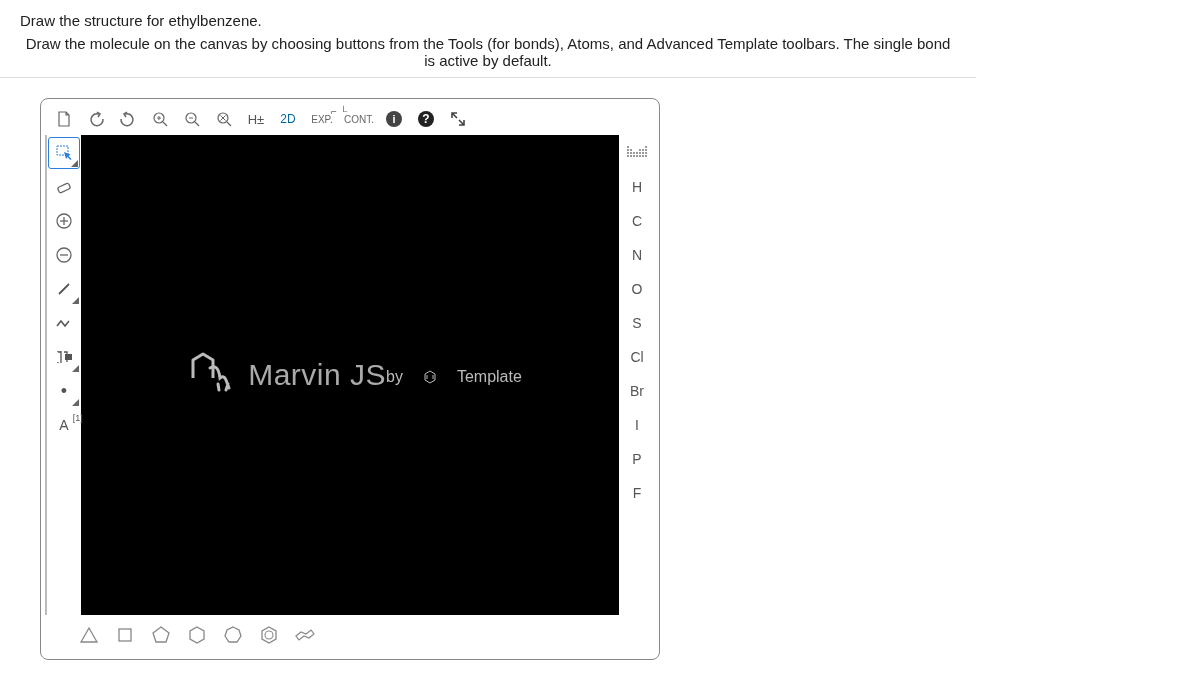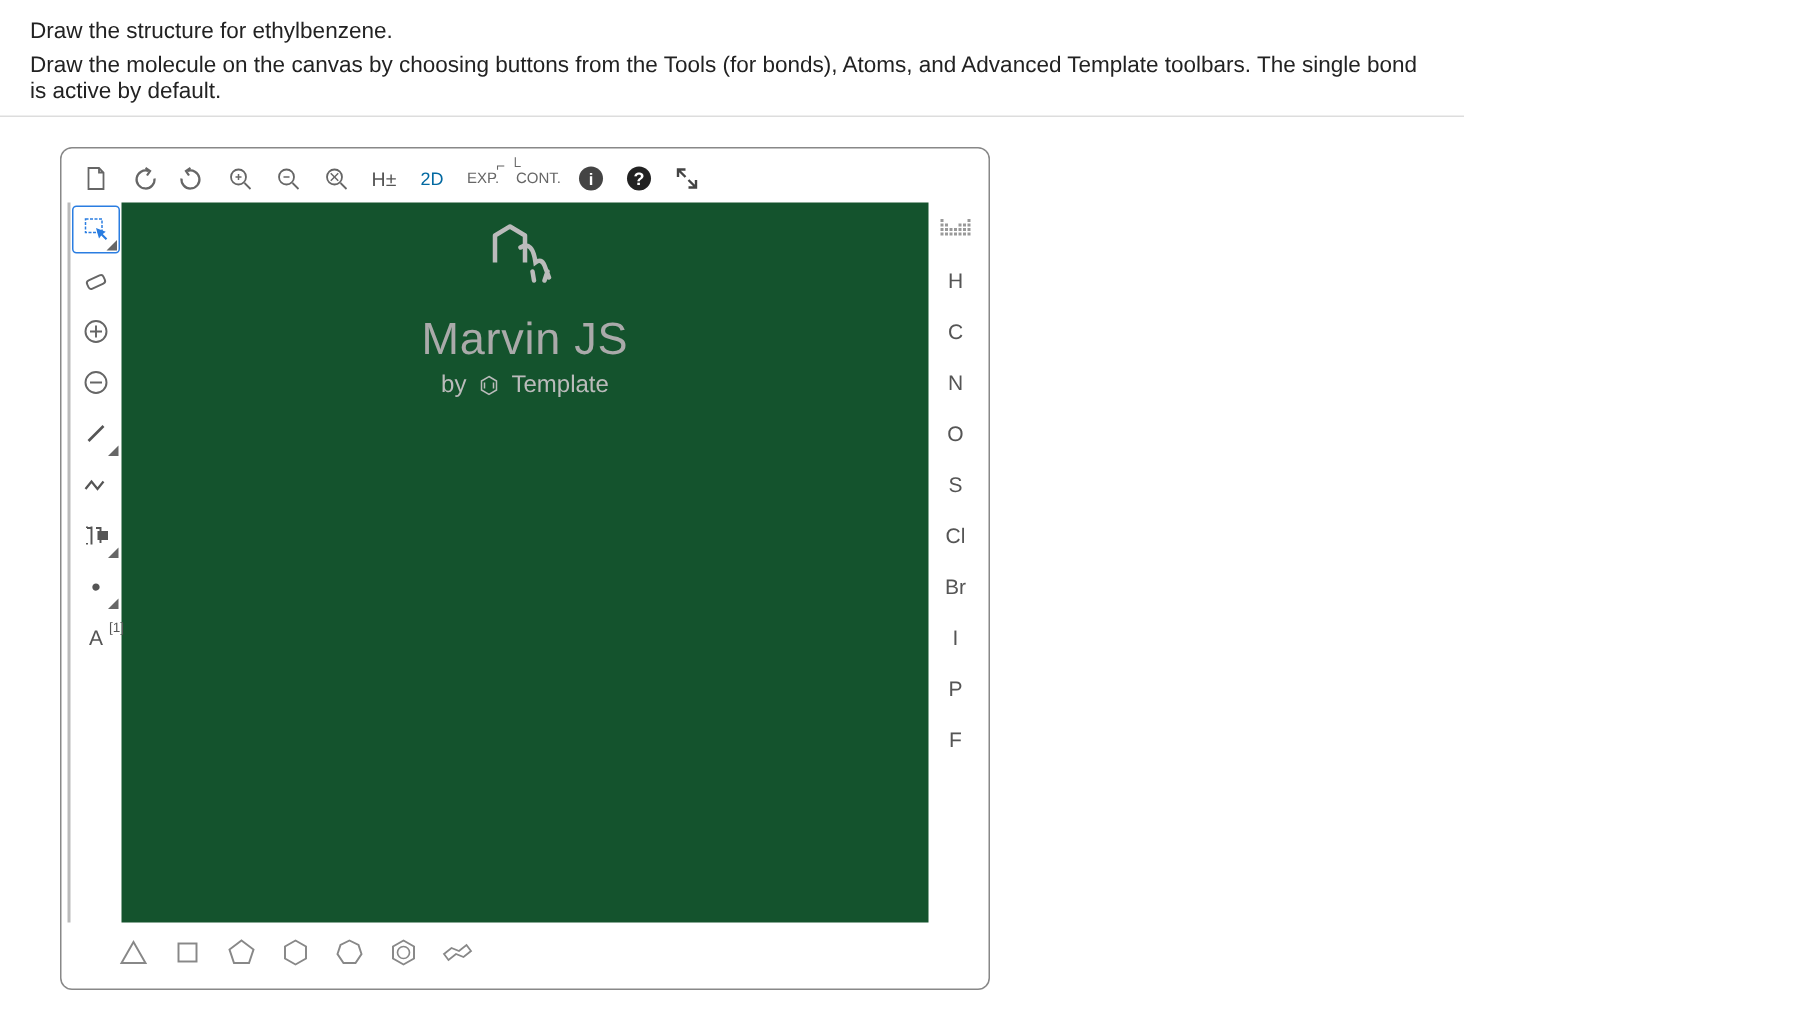--- a/index.html
+++ b/index.html
@@ -14,21 +14,21 @@
   .page {
     width: 976px;
     height: 687px;
     position: relative;
   }
   .header {
     padding: 12px 20px 8px 20px;
     border-bottom: 1px solid #ddd;
   }
   .header .line1 { margin-bottom: 6px; font-size: 15px; }
-  .header .line2 { font-size: 15px; }
+  .header .line2 { font-size: 15px; text-align: center; }
   .container {
     margin: 20px 0 0 40px;
     width: 620px;
     border: 1px solid #888;
     border-radius: 8px;
     background: #fff;
     position: relative;
     padding: 4px;
   }
   .top-toolbar {
@@ -74,39 +74,40 @@
     position: absolute;
     right: 1px; bottom: 1px;
     width: 0; height: 0;
     border-style: solid;
     border-width: 0 0 7px 7px;
     border-color: transparent transparent #666 transparent;
   }
   .canvas {
     flex: 1;
     height: 480px;
-    background: #14532d;
+    background: #000000;
     display: flex;
     align-items: center;
-    flex-direction: column;
+    justify-content: center;
+    flex-direction: row;
     color: #888;
   }
   .canvas .logo {
     margin-bottom: 12px;
   }
   .canvas .title {
     font-size: 30px;
     color: #aaa;
     font-weight: 400;
     letter-spacing: 0.5px;
   }
   .canvas .subtitle {
     font-size: 16px;
     color: #bbb;
-    display: flex; align-items: center; gap: 8px;
+    display: flex; align-items: center; gap: 20px;
     margin-top: 4px;
   }
   .right-toolbar {
     width: 36px;
     display: flex;
     flex-direction: column;
     align-items: center;
     gap: 2px;
     padding-top: 2px;
   }

